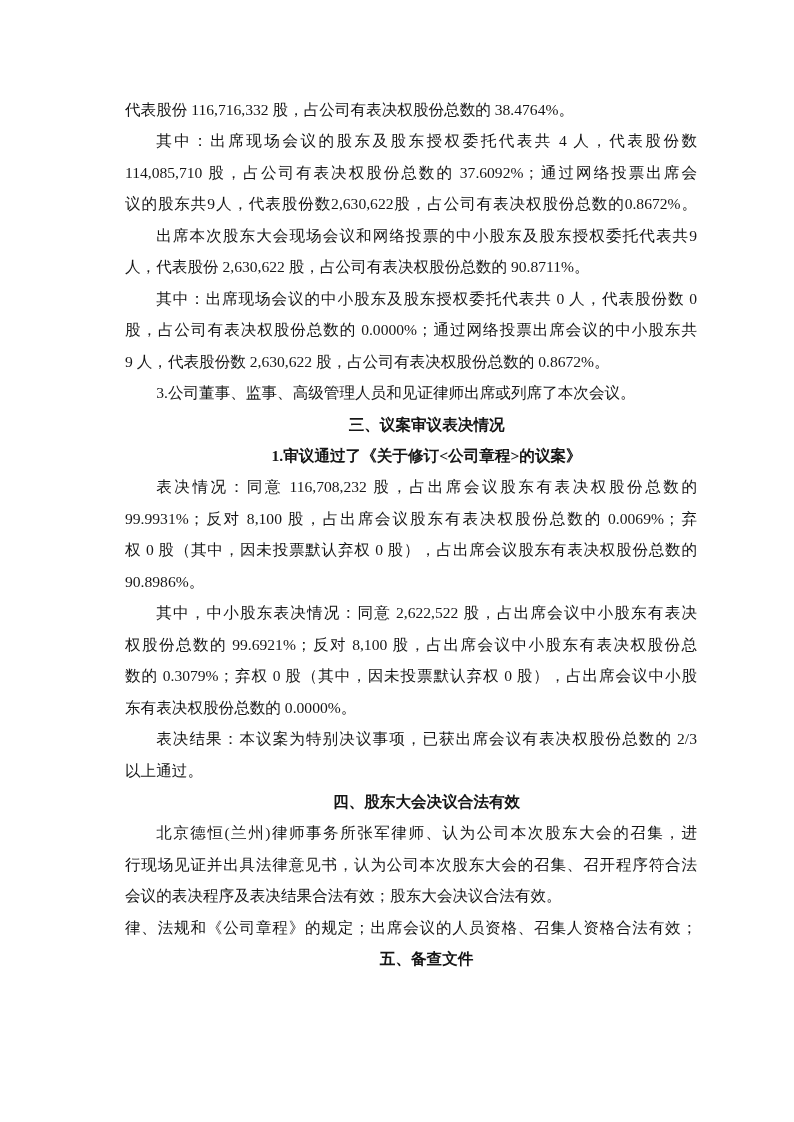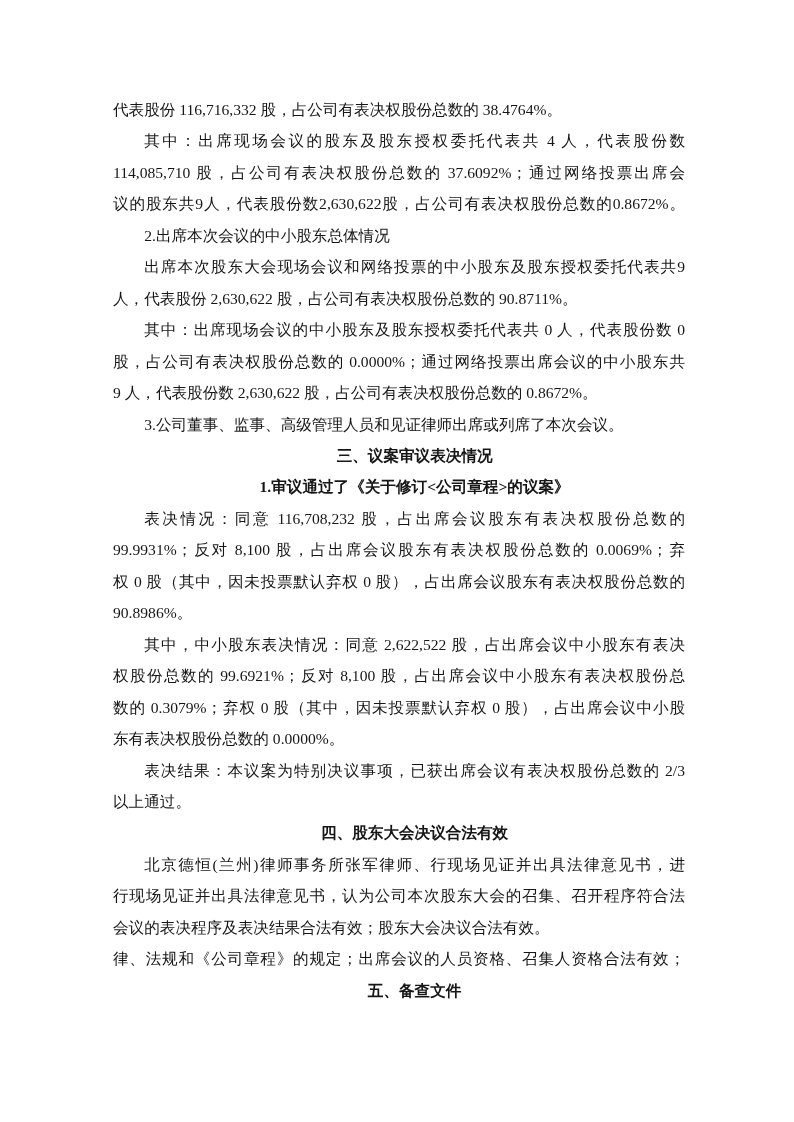--- a/index.html
+++ b/index.html
@@ -14,20 +14,21 @@
     margin: 0 auto;
     background: #ffffff;
     box-sizing: border-box;
     padding: 94px 109px 0 113px;
     overflow: hidden;
     font-family: "Liberation Serif", "DejaVu Serif", serif;
     color: #161616;
   }
   .doc-body {
     width: 572px;
+    margin-left: 12px;
   }
   .block {
     margin: 0;
     padding: 0;
   }
   .block.heading .line {
     font-weight: bold;
     text-align: center;
   }
   .line {
@@ -54,23 +55,20 @@
   <article class="doc-body">
       <div class="block">
         <div class="line">代表股份 116,716,332 股，占公司有表决权股份总数的 38.4764%。</div>
       </div>
       <div class="block">
         <div class="line just first-indent">其中：出席现场会议的股东及股东授权委托代表共 4 人，代表股份数</div>
         <div class="line just">114,085,710 股，占公司有表决权股份总数的 37.6092%；通过网络投票出席会</div>
         <div class="line just">议的股东共9人，代表股份数2,630,622股，占公司有表决权股份总数的0.8672%。</div>
       </div>
       <div class="block">
-        <div class="line first-indent">2.出席本次会议的中小股东总体情况</div>
-      </div>
-      <div class="block">
         <div class="line just first-indent">出席本次股东大会现场会议和网络投票的中小股东及股东授权委托代表共9</div>
         <div class="line">人，代表股份 2,630,622 股，占公司有表决权股份总数的 90.8711%。</div>
       </div>
       <div class="block">
         <div class="line just first-indent">其中：出席现场会议的中小股东及股东授权委托代表共 0 人，代表股份数 0</div>
         <div class="line just">股，占公司有表决权股份总数的 0.0000%；通过网络投票出席会议的中小股东共</div>
         <div class="line">9 人，代表股份数 2,630,622 股，占公司有表决权股份总数的 0.8672%。</div>
       </div>
       <div class="block">
         <div class="line first-indent">3.公司董事、监事、高级管理人员和见证律师出席或列席了本次会议。</div>
@@ -94,21 +92,21 @@
         <div class="line">东有表决权股份总数的 0.0000%。</div>
       </div>
       <div class="block">
         <div class="line just first-indent">表决结果：本议案为特别决议事项，已获出席会议有表决权股份总数的 2/3</div>
         <div class="line">以上通过。</div>
       </div>
       <div class="block heading">
         <div class="line first-indent">四、股东大会决议合法有效</div>
       </div>
       <div class="block">
-        <div class="line just first-indent">北京德恒(兰州)律师事务所张军律师、行现场见证并出具法律意见书，进</div>
+        <div class="line just first-indent">北京德恒(兰州)律师事务所张军律师、认为公司本次股东大会的召集，进</div>
         <div class="line just">行现场见证并出具法律意见书，认为公司本次股东大会的召集、召开程序符合法</div>
         <div class="line">会议的表决程序及表决结果合法有效；股东大会决议合法有效。</div>
         <div class="line just">律、法规和《公司章程》的规定；出席会议的人员资格、召集人资格合法有效；</div>
       </div>
       <div class="block heading">
         <div class="line first-indent">五、备查文件</div>
       </div>
     </article>
 </main>
 

